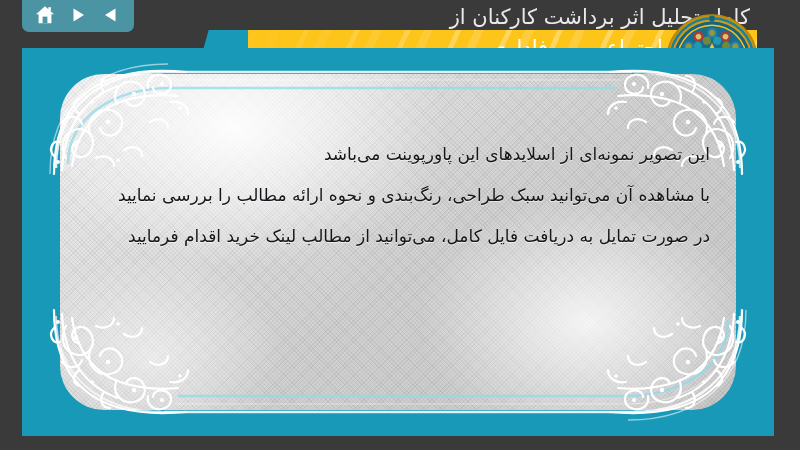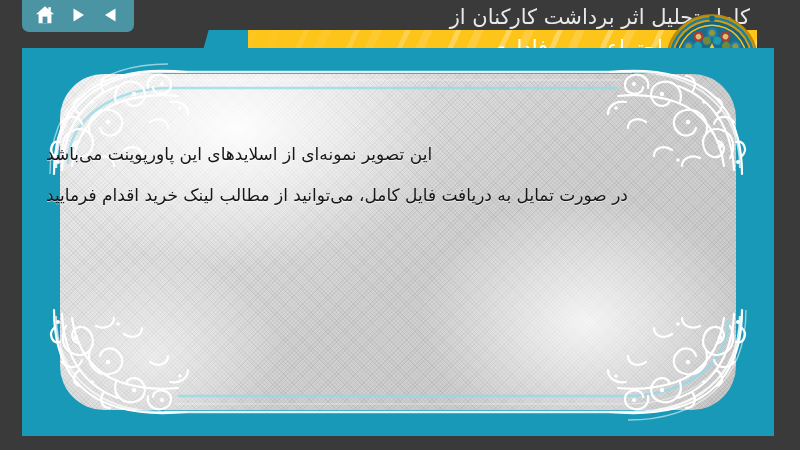--- a/index.html
+++ b/index.html
@@ -188,22 +188,22 @@
   #orn-br { right: 24px; bottom: 14px; transform: scale(-1,-1); }
 
   
   #body-text {
     position: absolute;
     left: 0;
     right: 0;
     top: 86px;
     z-index: 50;
     direction: rtl;
-    text-align: left;
-    padding: 0 24px;
+    text-align: right;
+    padding: 0 64px;
   }
   .body-line {
     color: #16161a;
     font-size: 17px;
     line-height: 41px;
     font-weight: 500;
     white-space: nowrap;
     text-shadow: 0 1px 0 rgba(255,255,255,0.55);
   }
 </style>
@@ -509,17 +509,18 @@
           <circle cx="12" cy="100" r="2.0"></circle>
           <circle cx="46" cy="40" r="1.8"></circle>
           <circle cx="134" cy="46" r="1.8"></circle>
           <circle cx="72" cy="98" r="1.8"></circle>
         </g>
       </svg>
     </div>
 
     <div id="body-text">
       <div class="body-line">این تصویر نمونه‌ای از اسلایدهای این پاورپوینت می‌باشد</div>
+      <div class="body-line">با مشاهده آن می‌توانید سبک طراحی، رنگ‌بندی و نحوه ارائه مطالب را بررسی نمایید</div>
       <div class="body-line">در صورت تمایل به دریافت فایل کامل، می‌توانید از مطالب لینک خرید اقدام فرمایید</div>
     </div>
 
   </div>
 </div>
 
 </body></html>

